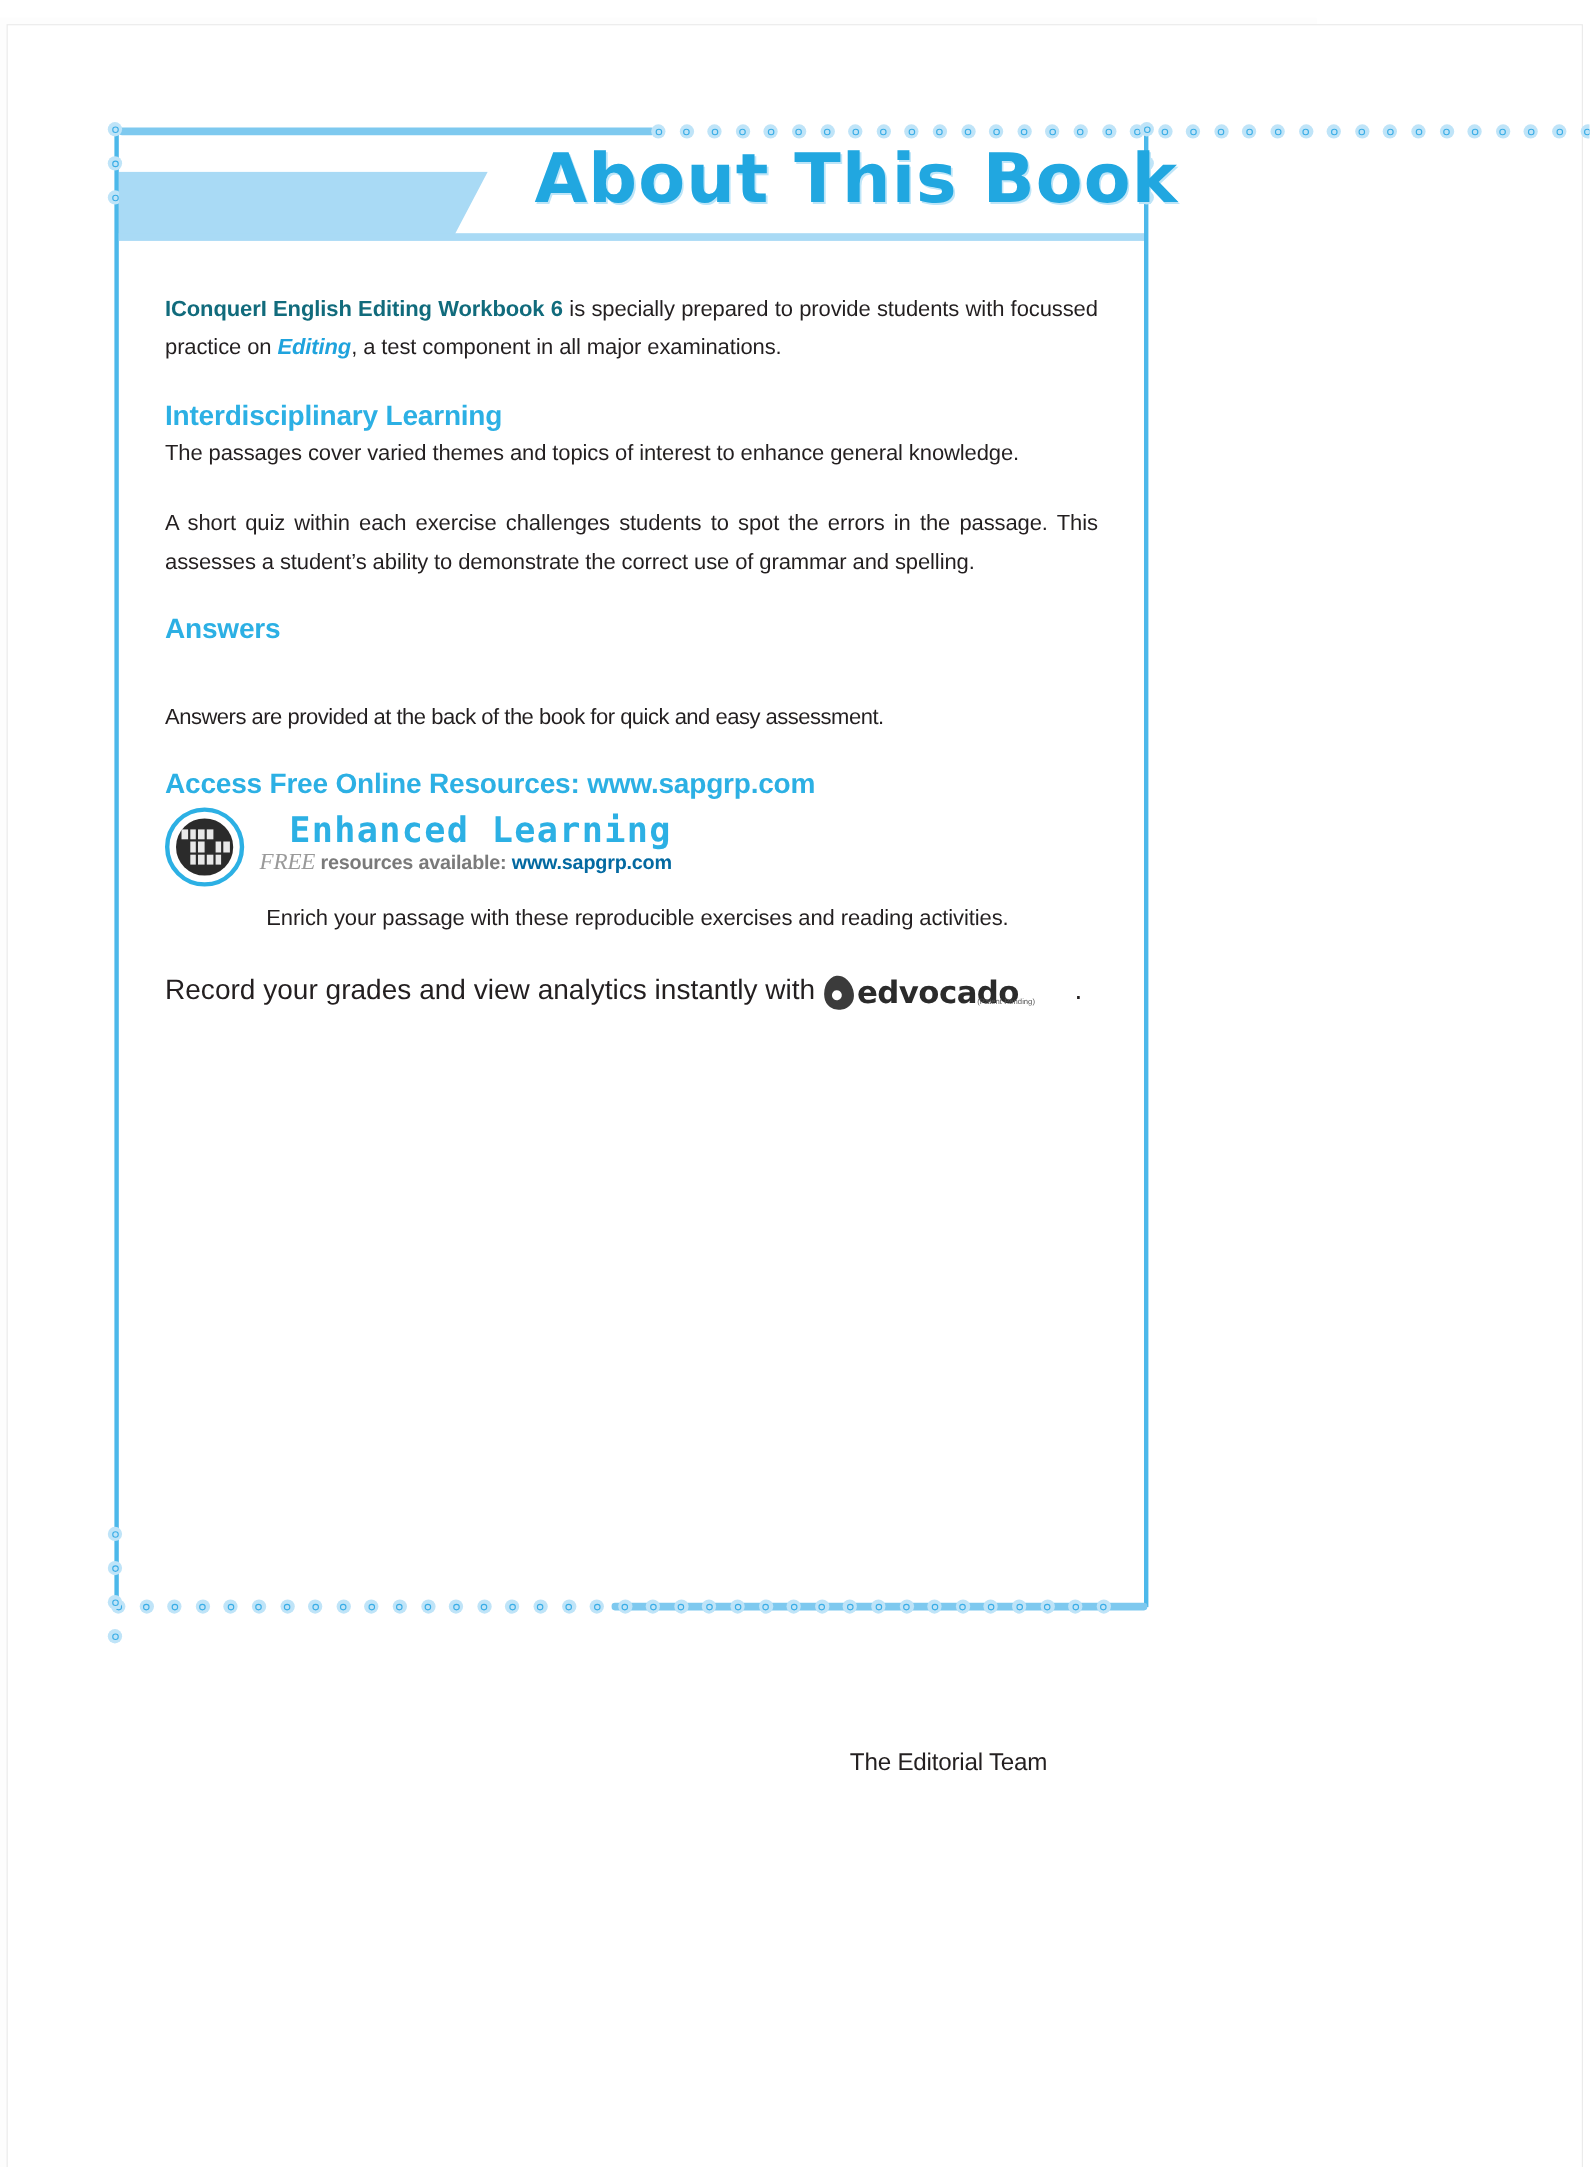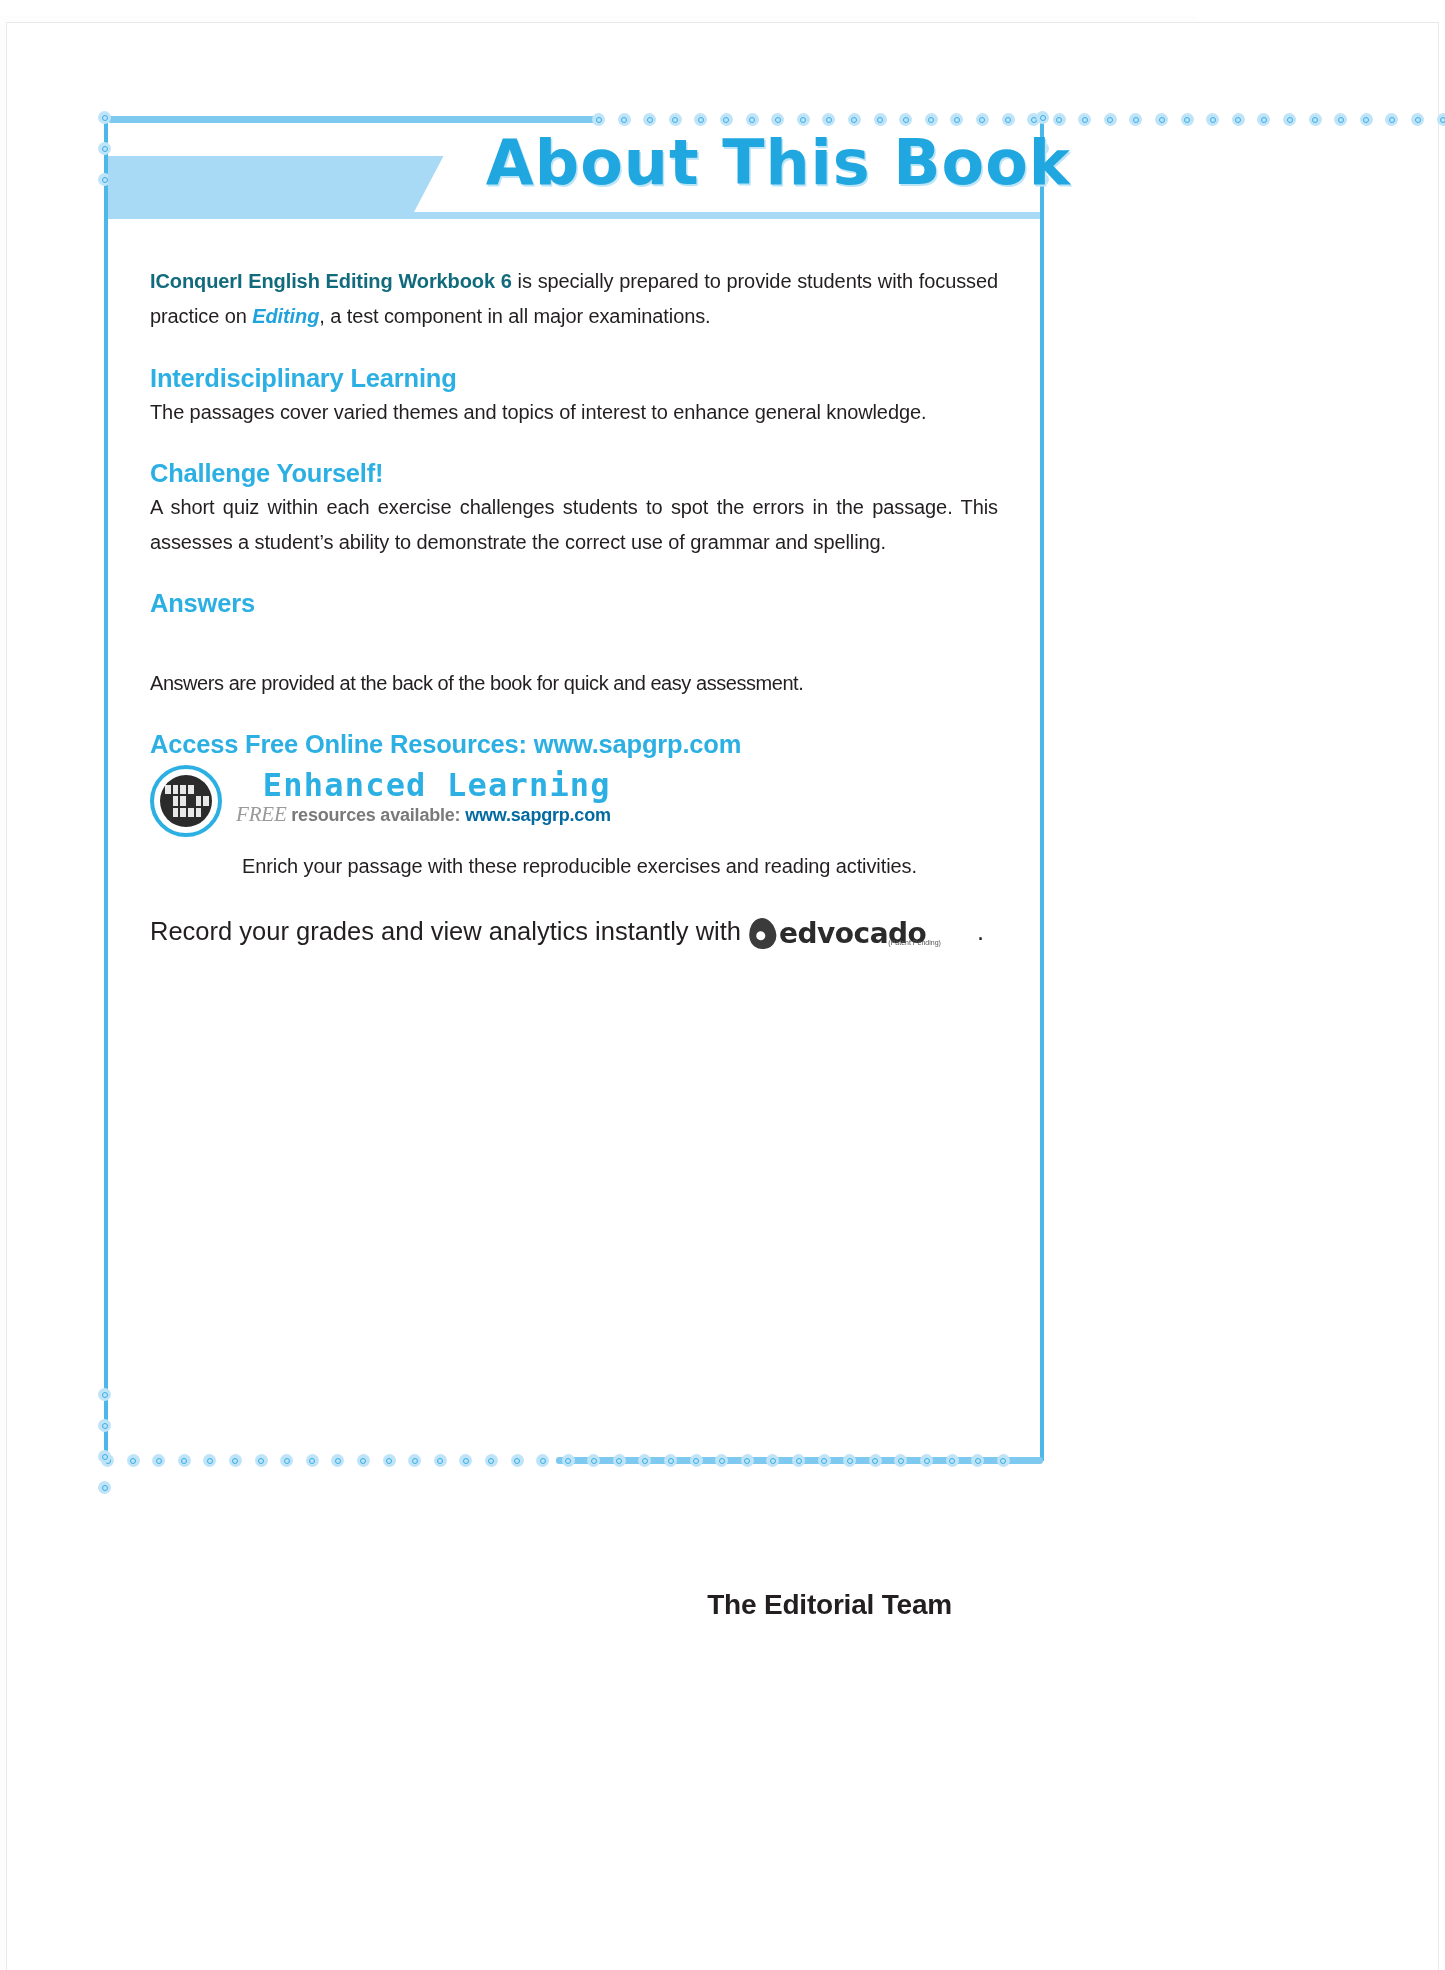--- a/index.html
+++ b/index.html
@@ -279,22 +279,22 @@
     left: -38px;
     letter-spacing: 0;
   }
   .edv-period { margin-left: -4px; }
 
   
   .editorial {
     position: absolute;
     right: 46px;
     top: 1325px;
-    font-size: 28px;
-    font-weight: bold;
+    font-size: 22px;
+    font-weight: normal;
     color: #231f20;
     letter-spacing: -0.2px;
   }
 </style>
 </head>
 <body>
 
 <div class="page">
   <div class="scan-edge"></div>
 
@@ -401,21 +401,20 @@
   <div class="content">
 
     <p class="body lead"><span class="book-title">IConquerI English Editing Workbook 6</span><span> is specially prepared to provide students with focussed practice on </span><span class="em-editing">Editing</span><span>, a test component in all major examinations.</span></p>
 
     <div class="block">
       <h2 class="section">Interdisciplinary Learning</h2>
       <p class="body">The passages cover varied themes and topics of interest to enhance general knowledge.</p>
     </div>
 
     <div class="block">
-      <h2 class="section">Challenge Yourself!</h2>
       <p class="body">A short quiz within each exercise challenges students to spot the errors in the passage. This assesses a student’s ability to demonstrate the correct use of grammar and spelling.</p>
     </div>
 
 
     <div class="block tight-answers">
       <h2 class="section">Answers</h2>
       <p class="body">Answers are provided at the back of the book for quick and easy assessment.</p>
     </div>
 
     <div class="block">

